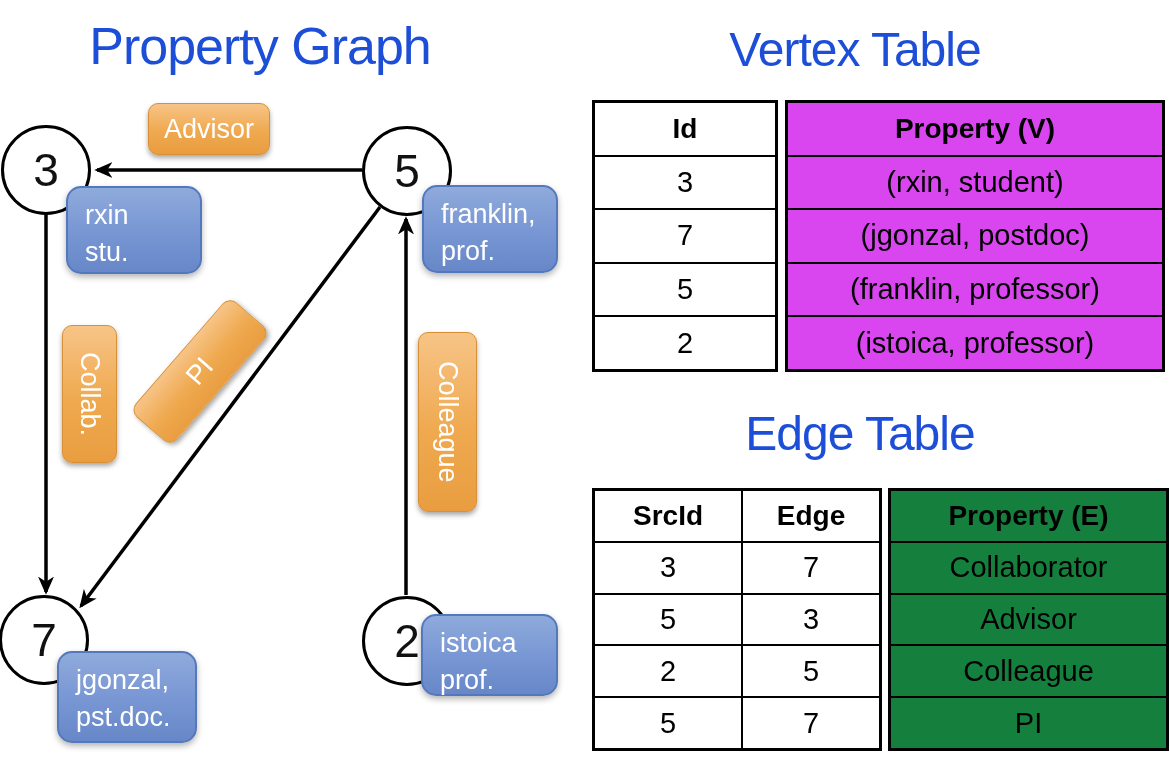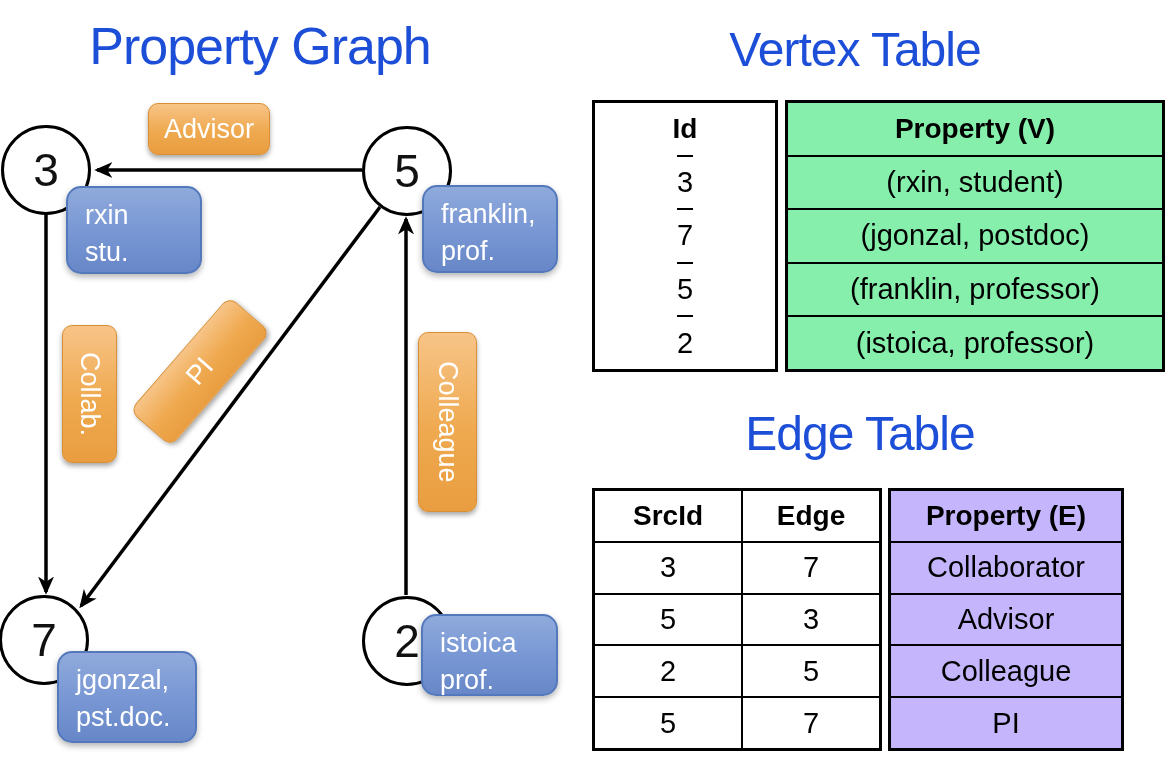--- a/index.html
+++ b/index.html
@@ -114,29 +114,29 @@
     <div>jgonzal,</div>
     <div>pst.doc.</div>
   </div>
   <div class="vcard" style="left:421px; top:614px; width:137px; height:82px;">
     <div>istoica</div>
     <div>prof.</div>
   </div>
 
   <div id="vertex-title" class="title">Vertex Table</div>
 
-  <div class="tbox" style="left:592px; top:100px; width:186px; height:272px;align-items:center;">
+  <div class="tbox" style="left:592px; top:100px; width:186px; height:272px;">
     <div class="trow hdr">Id</div>
     <div class="trow">3</div>
     <div class="trow">7</div>
     <div class="trow">5</div>
     <div class="trow">2</div>
   </div>
 
-  <div class="tbox" style="left:785px; top:100px; width:380px; height:272px; background:#86efac;">
+  <div class="tbox" style="left:785px; top:100px; width:380px; height:272px; background:#d946ef;">
     <div class="trow hdr">Property (V)</div>
     <div class="trow">(rxin, student)</div>
     <div class="trow">(jgonzal, postdoc)</div>
     <div class="trow">(franklin, professor)</div>
     <div class="trow">(istoica, professor)</div>
   </div>
 
   <div id="edge-title" class="title">Edge Table</div>
 
   <div class="tbox" style="left:592px; top:488px; width:290px; height:263px;">
@@ -155,21 +155,21 @@
     <div class="trow">
       <div class="cell src">2</div>
       <div class="cell dst">5</div>
     </div>
     <div class="trow">
       <div class="cell src">5</div>
       <div class="cell dst">7</div>
     </div>
   </div>
 
-  <div class="tbox" style="left:888px; top:488px; width:236px; height:263px; background:#c4b5fd;">
+  <div class="tbox" style="left:888px; top:488px; width:281px; height:263px; background:#15803d;">
     <div class="trow hdr">Property (E)</div>
     <div class="trow">Collaborator</div>
     <div class="trow">Advisor</div>
     <div class="trow">Colleague</div>
     <div class="trow">PI</div>
   </div>
 
 </div>
 
 </body></html>

